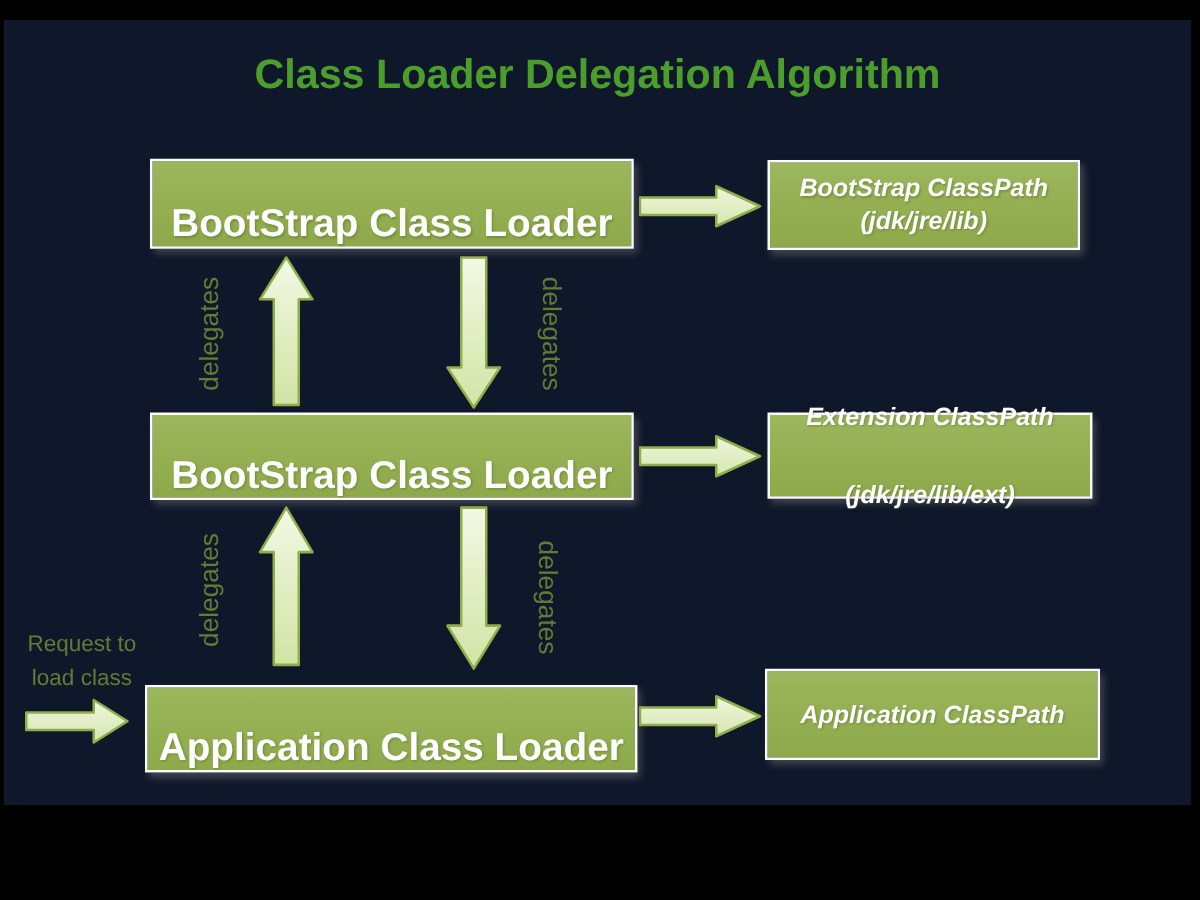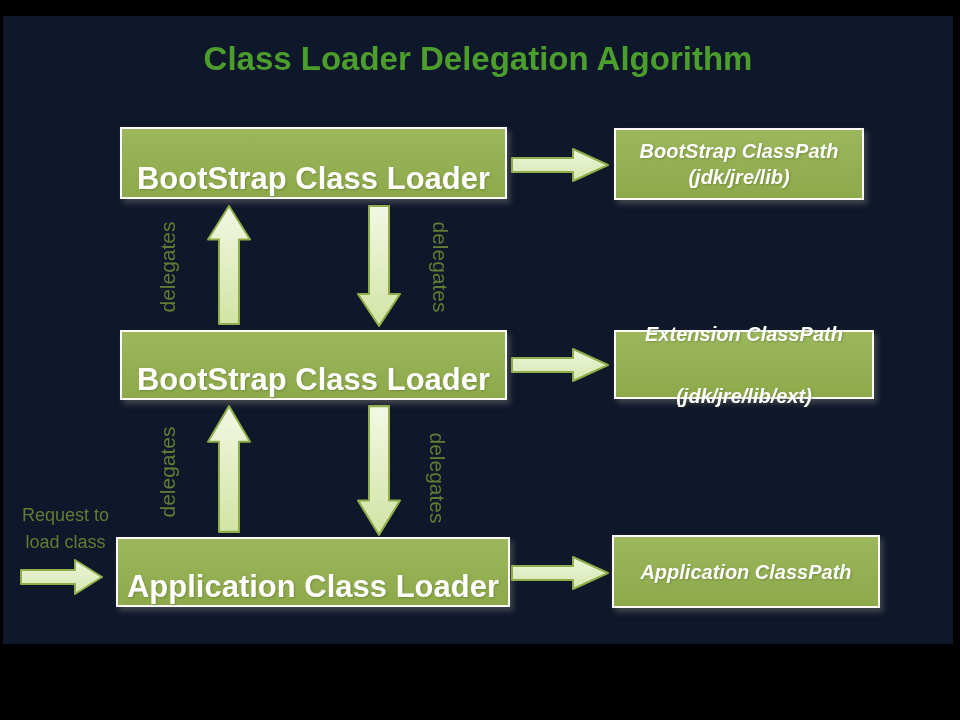--- a/index.html
+++ b/index.html
@@ -143,21 +143,21 @@
   <div class="request-text">
     <div>Request to</div>
     <div>load class</div>
   </div>
   <div class="arrow" style="left:17px; top:541px;">
     <svg width="84" height="40" viewBox="0 0 84 40" preserveAspectRatio="none">
       <polygon points="1,13 55,13 55,3 82,20 55,37 55,27 1,27" fill="url(#agradH)" stroke="#8fae4b" stroke-width="2" stroke-linejoin="round"></polygon>
     </svg>
   </div>
 
-  <div class="box loader-box" style="left:113px; top:521px; width:394px; height:70px;">
+  <div class="box loader-box" style="left:113px; top:532px; width:394px; height:70px;">
     <span>Application Class Loader</span>
   </div>
   <div class="arrow" style="left:508px; top:538px;">
     <svg width="99" height="38" viewBox="0 0 99 38" preserveAspectRatio="none">
       <polygon points="1,12 62,12 62,3 97,19 62,35 62,26 1,26" fill="url(#agradH)" stroke="#8fae4b" stroke-width="2" stroke-linejoin="round"></polygon>
     </svg>
   </div>
   <div class="box classpath-box" style="left:609px; top:519px; width:268px; height:73px;align-items:center;">
     <span>Application ClassPath</span>
   </div>

